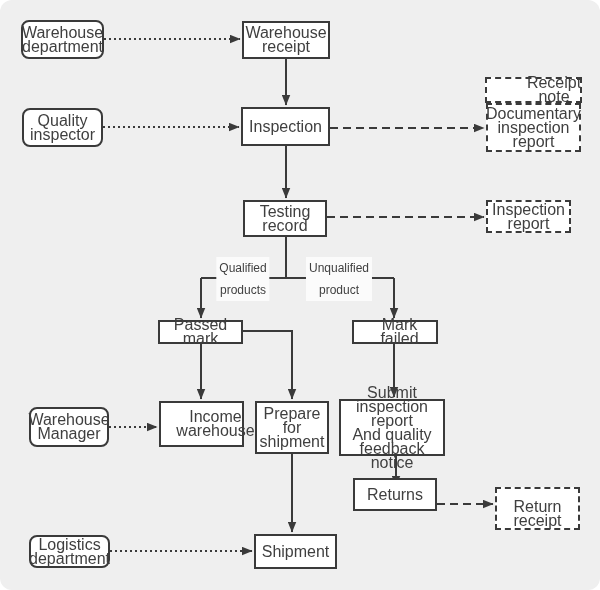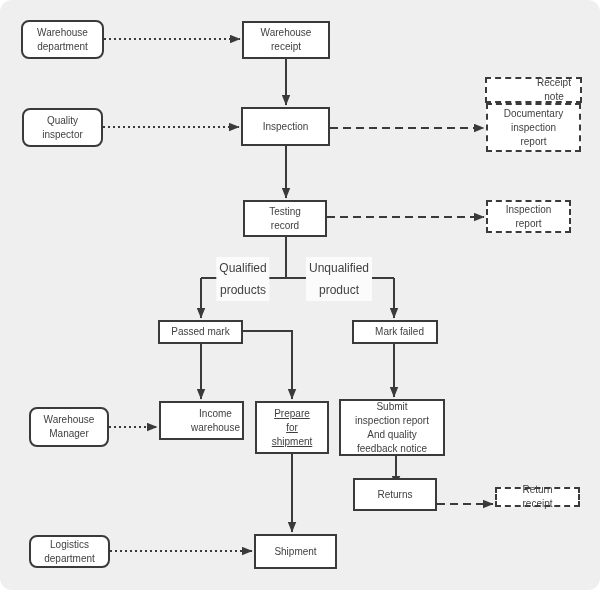--- a/index.html
+++ b/index.html
@@ -12,21 +12,21 @@
     font-family:"Liberation Sans",sans-serif;color:var(--text);
   }
   .edges{position:absolute;left:0;top:0;width:600px;height:590px;}
   .edge{fill:none;stroke:var(--line);stroke-width:2;}
   .edge.dotted{stroke-dasharray:2 3;}
   .edge.dashed{stroke-dasharray:8 5;}
   .node{
     position:absolute;box-sizing:border-box;
     background:var(--fill);border:2px solid var(--line);
     display:flex;align-items:center;justify-content:center;
-    font-size:10px;line-height:14px;text-align:center;
+    font-size:16px;line-height:14px;text-align:center;
   }
   .node span{white-space:pre-line;}
   .node.external{border-radius:8px;}
   .node.doc{border-style:dashed;border-width:2px;}
   .edge-label{
     position:absolute;transform:translate(-50%,-50%);
     background:var(--labelbg);padding:0 3px;
     font-size:12px;line-height:22px;text-align:center;white-space:pre-line;
   }
 </style>
@@ -95,43 +95,43 @@
   <div class="node doc" style="left:486px;top:200px;width:85px;height:33px;">
       <span>Inspection
 report</span>
     </div>
   <div class="node" style="left:158px;top:320px;width:85px;height:24px;">
       <span>Passed mark</span>
     </div>
   <div class="node" style="left:352px;top:320px;width:86px;height:24px;padding-left:9px;">
       <span>Mark failed</span>
     </div>
-  <div class="node" style="left:159px;top:401px;width:85px;height:39px;padding-left:28px;">
+  <div class="node" style="left:159px;top:401px;width:85px;height:46px;padding-left:28px;">
       <span>Income
 warehouse</span>
     </div>
-  <div class="node" style="left:255px;top:401px;width:74px;height:53px;text-decoration:underline;">
+  <div class="node" style="left:255px;top:401px;width:74px;height:53px;">
       <span>Prepare
 for
 shipment</span>
     </div>
   <div class="node" style="left:339px;top:399px;width:106px;height:57px;">
       <span>Submit
 inspection report
 And quality
 feedback notice</span>
     </div>
   <div class="node external" style="left:29px;top:407px;width:80px;height:40px;">
       <span>Warehouse
 Manager</span>
     </div>
   <div class="node" style="left:353px;top:478px;width:84px;height:33px;">
       <span>Returns</span>
     </div>
-  <div class="node doc" style="left:495px;top:487px;width:85px;height:20px;">
+  <div class="node doc" style="left:495px;top:487px;width:85px;height:43px;align-items:flex-end;">
       <span>Return
 receipt</span>
     </div>
   <div class="node external" style="left:29px;top:535px;width:81px;height:33px;justify-content:center;">
       <span>Logistics
 department</span>
     </div>
   <div class="node" style="left:254px;top:534px;width:83px;height:35px;">
       <span>Shipment</span>
     </div>

